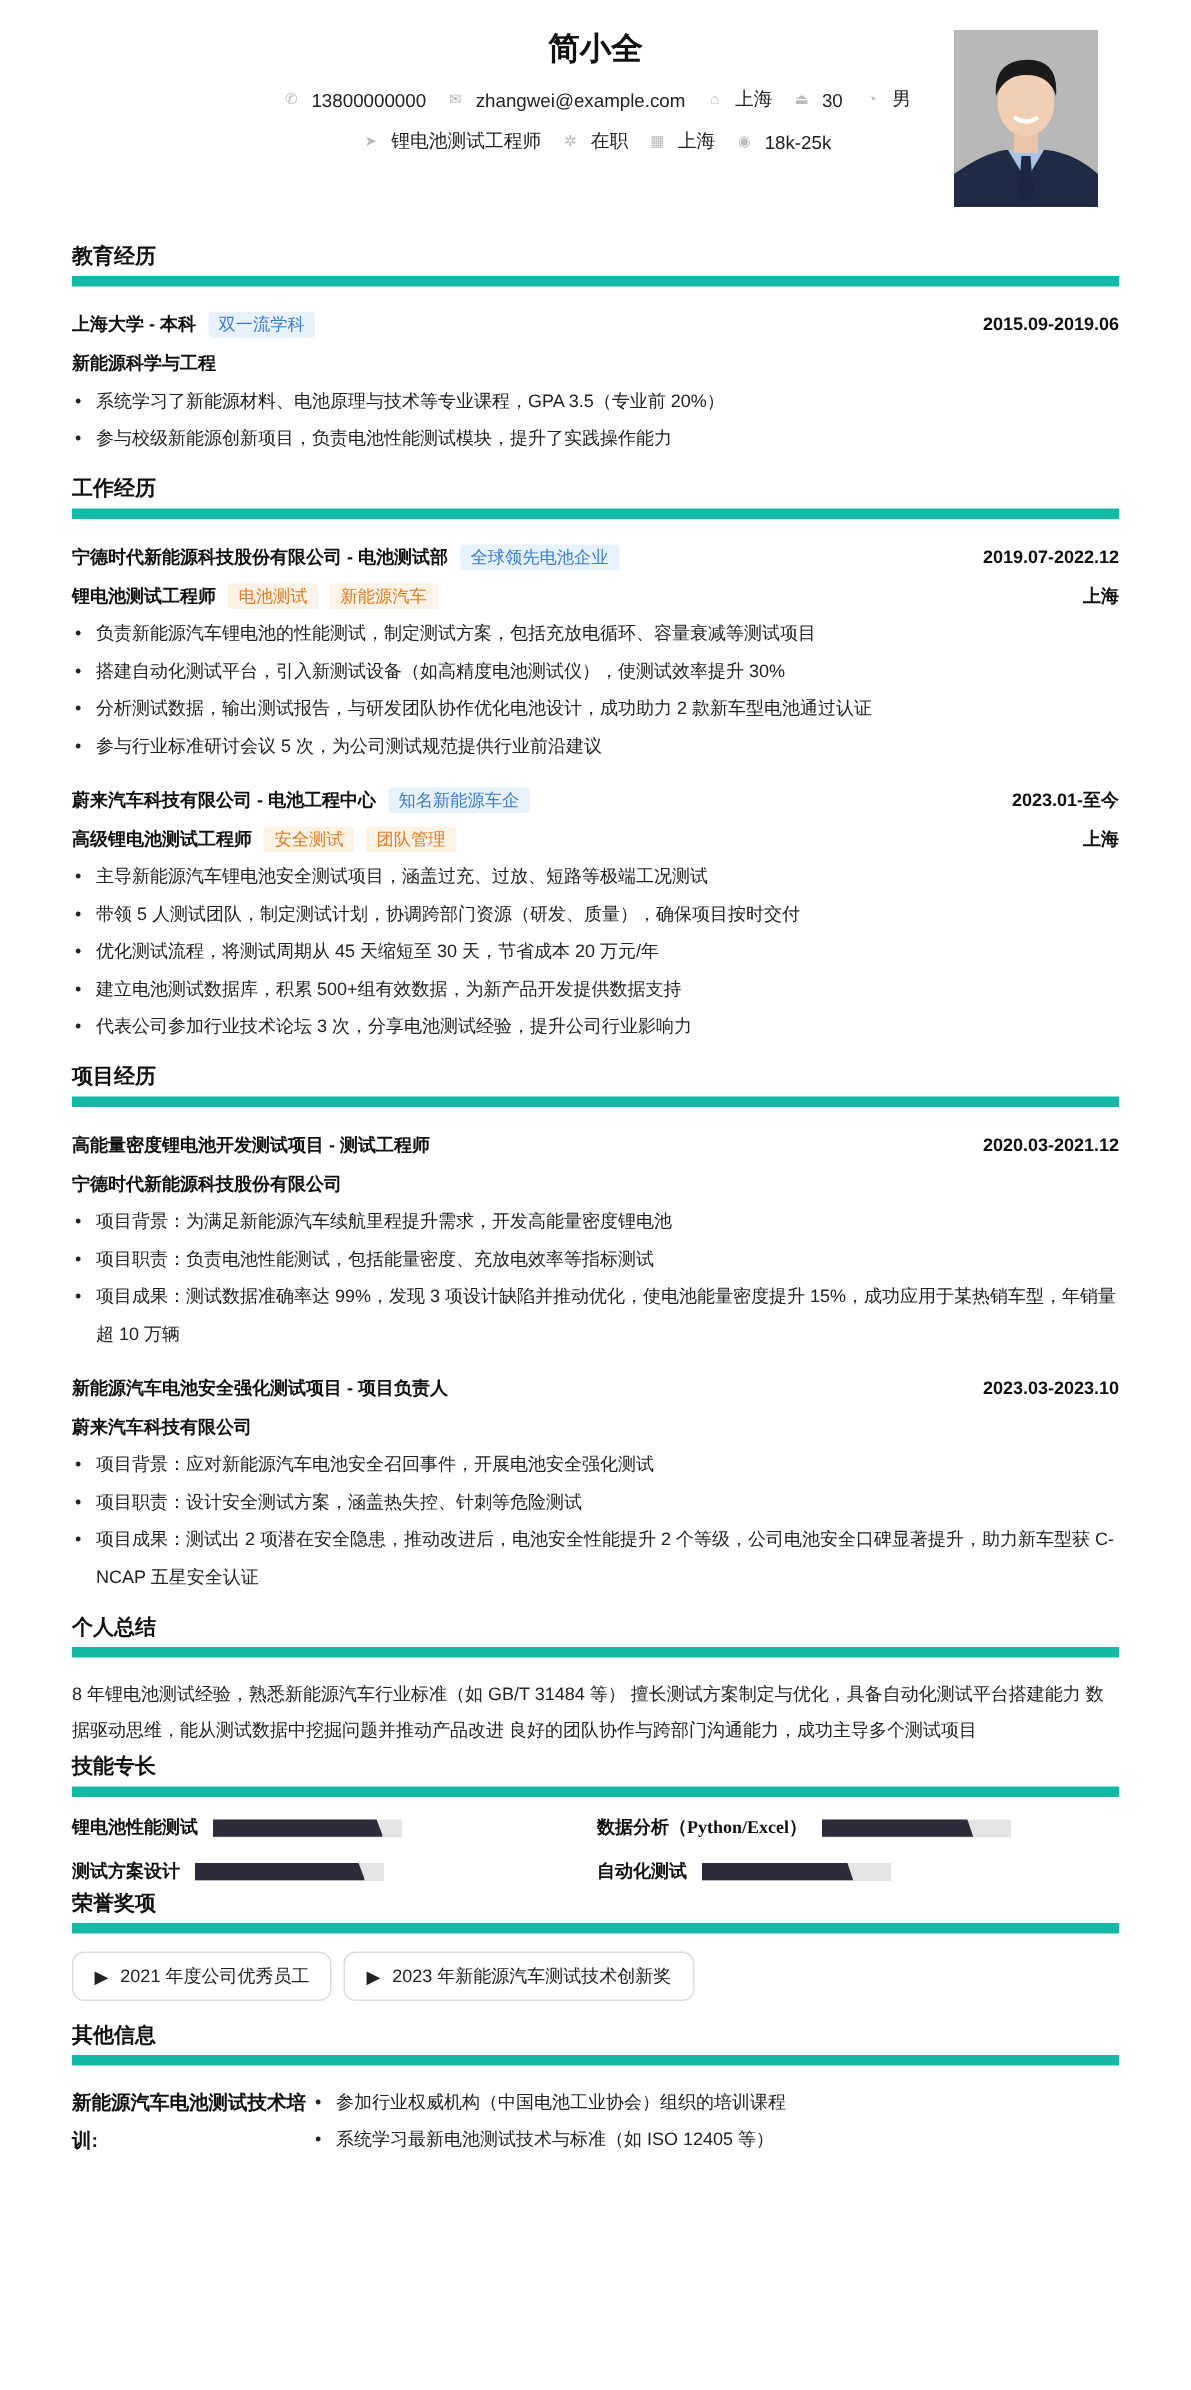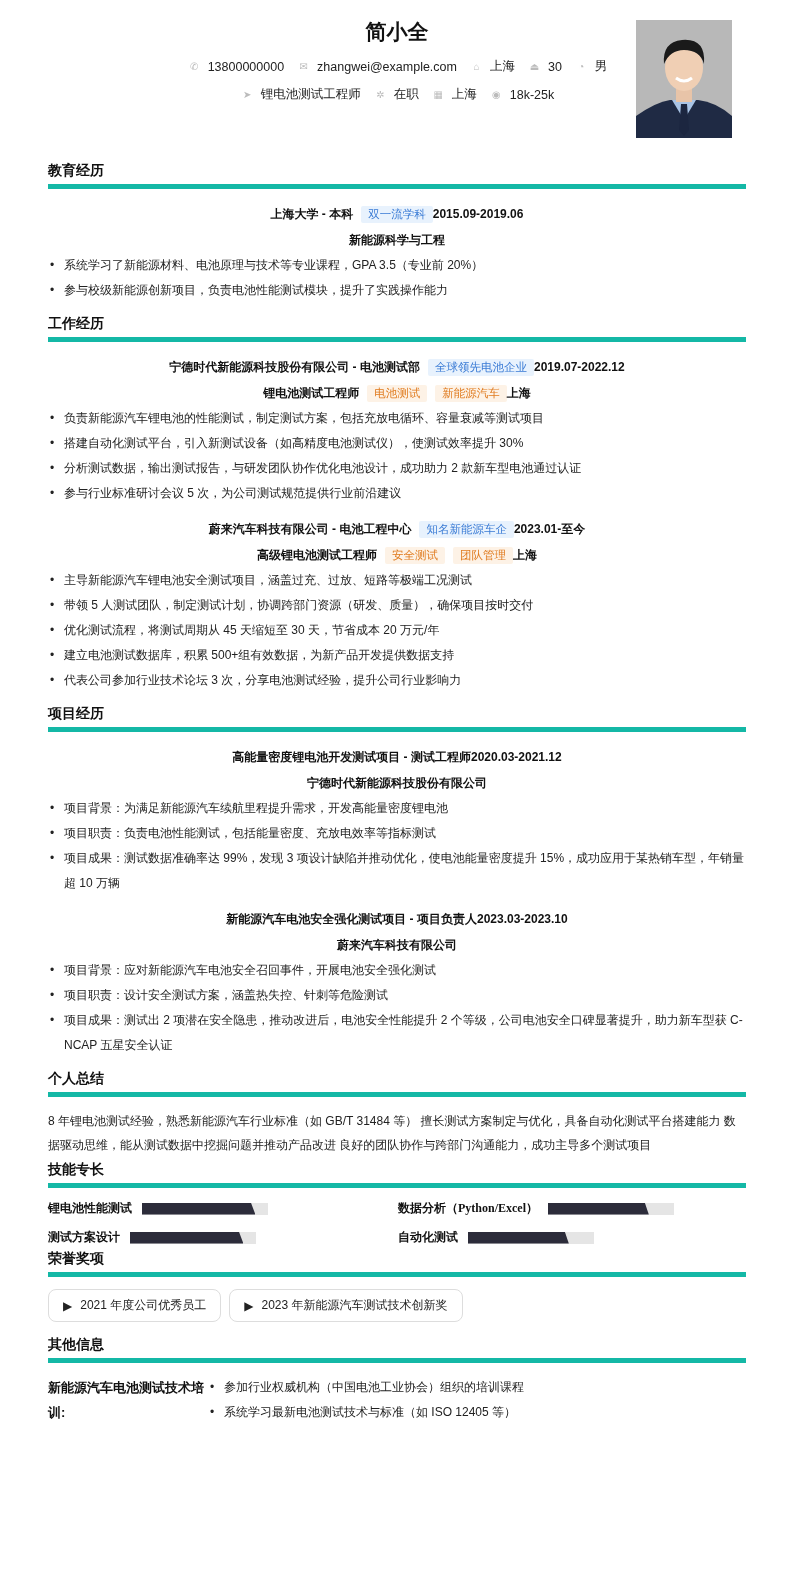--- a/index.html
+++ b/index.html
@@ -8,22 +8,22 @@
   .header { position: relative; height: 150px; }
   .name { position: absolute; left: 0; right: 0; top: 18px; text-align: center; font-size: 21px; font-weight: bold; color: #111; }
   .info-row { position: absolute; left: 0; width: 640px; display: flex; justify-content: center; align-items: center; gap: 14px; font-size: 12.5px; color: #222; }
   .info-row.r1 { top: 58px; left: 80px; width: 540px; }
   .info-row.r2 { top: 86px; left: 80px; width: 540px; }
   .info-item { display: flex; align-items: center; gap: 8px; }
   .ico { width: 11px; height: 11px; display: inline-block; color: #bbb; font-size: 10px; line-height: 11px; text-align: center; }
   .photo { position: absolute; right: 14px; top: 20px; width: 96px; height: 118px; background: #b9b9b9; overflow: hidden; }
   .photo svg { display: block; }
   .section { margin-top: 12px; }
-  .sec-title { font-size: 14px; font-weight: bold; color: #111; padding-bottom: 4px; border-bottom: 5px solid #14b8a6; margin-bottom: 12px; }
-  .row { display: flex; justify-content: center; align-items: center; height: 26px; font-size: 12px; }
+  .sec-title { font-size: 14px; font-weight: bold; color: #111; padding-bottom: 4px; border-bottom: 7px solid #14b8a6; margin-bottom: 12px; }
+  .row { display: flex; justify-content: space-between; align-items: center; height: 26px; font-size: 12px; }
   .row .left { display: flex; align-items: center; gap: 8px; font-weight: bold; color: #111; }
   .row .right { font-weight: bold; color: #111; }
   .tag { font-weight: normal; font-size: 11.5px; padding: 1px 7px; border-radius: 2px; }
   .tag.blue { background: #e8f2fd; color: #3a7bd5; }
   .tag.orange { background: #fdf2e6; color: #e07b1f; }
   ul.bul { list-style: none; }
   ul.bul li { position: relative; padding-left: 16px; line-height: 25px; font-size: 12px; color: #222; }
   ul.bul li::before { content: "•"; position: absolute; left: 2px; top: 0; color: #222; }
   .block { margin-bottom: 10px; }
   .summary { font-size: 12px; line-height: 24px; color: #222; }

